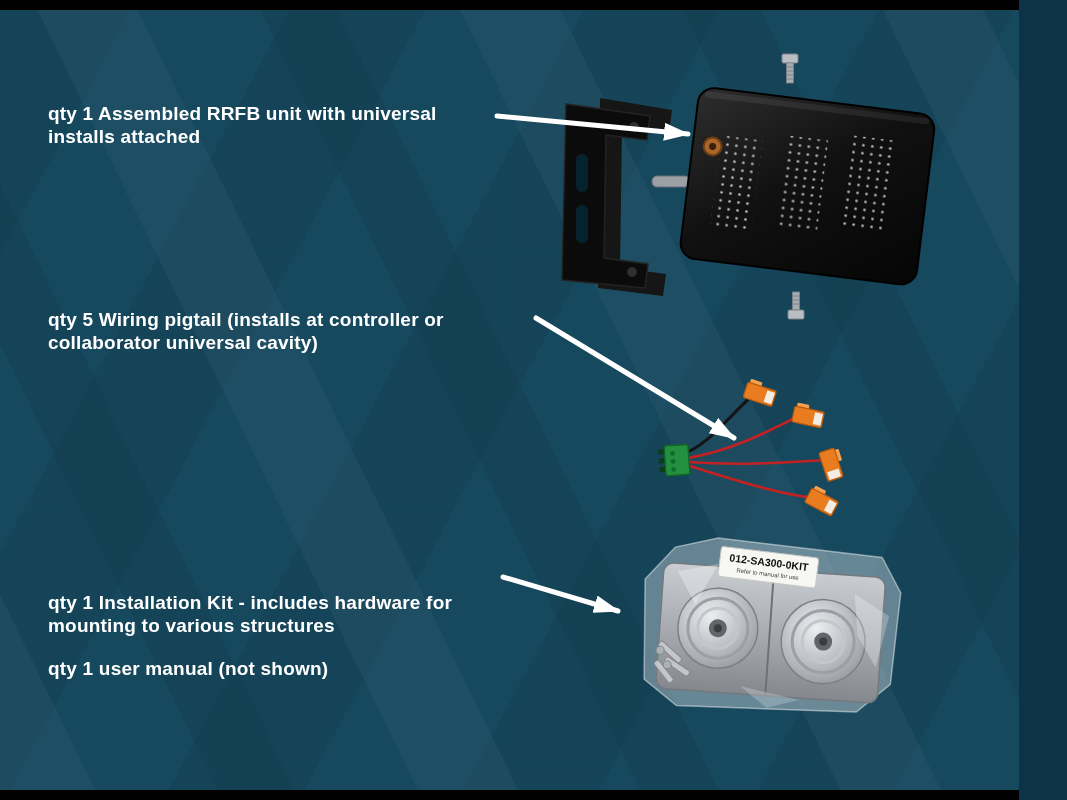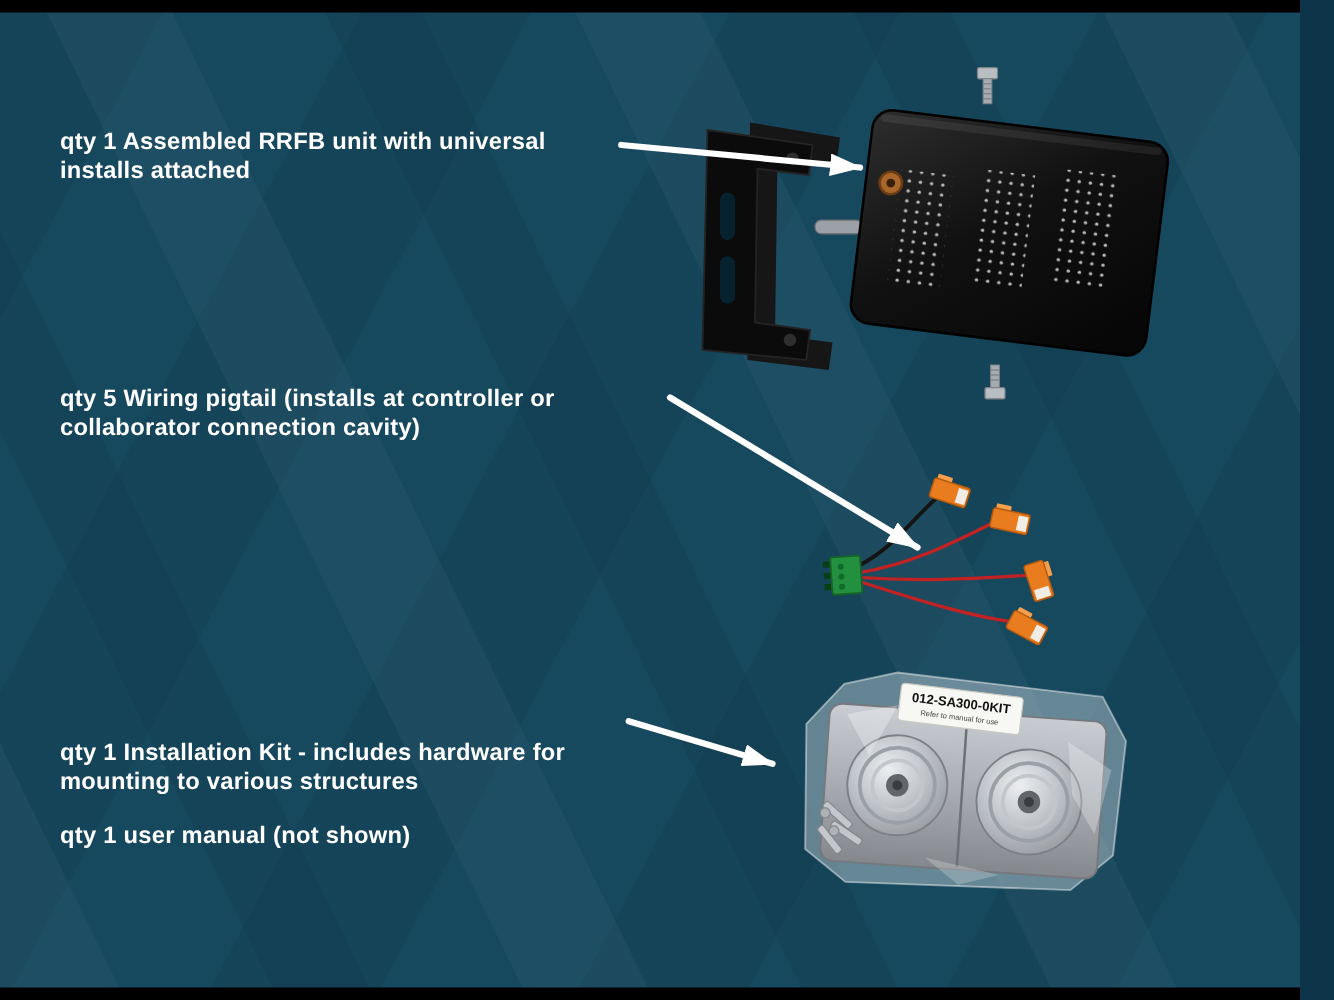--- a/index.html
+++ b/index.html
@@ -3,21 +3,20 @@
 <meta charset="utf-8">
 <style>
   html,body{margin:0;padding:0;background:#0c3347;}
   .stage{
     position:relative;width:1019px;height:800px;overflow:hidden;
     background-color:#16485e;
     background-image:
       repeating-linear-gradient(64deg, rgba(255,255,255,0.035) 0 90px, rgba(255,255,255,0) 90px 200px, rgba(0,0,0,0.06) 200px 270px, rgba(0,0,0,0) 270px 380px),
       repeating-linear-gradient(118deg, rgba(0,0,0,0.05) 0 120px, rgba(0,0,0,0) 120px 260px);
     font-family:"Liberation Sans", sans-serif;
-    padding-left:21px;
   }
   .bar{position:absolute;left:0;width:1067px;height:10px;background:#000;}
   .bar.top{top:0;}
   .bar.bottom{bottom:0;}
   .annotation{
     position:absolute;left:48px;color:#ffffff;
     font-size:19px;font-weight:bold;line-height:23px;letter-spacing:.2px;
     white-space:nowrap;
   }
   #ann-rrfb{top:102px;}
@@ -33,21 +32,21 @@
 <div class="stage">
   <div class="bar top"></div>
   <div class="bar bottom"></div>
 
   <div class="annotation" id="ann-rrfb">
     <div>qty 1 Assembled RRFB unit with universal</div>
     <div>installs attached</div>
   </div>
   <div class="annotation" id="ann-pigtail">
     <div>qty 5 Wiring pigtail (installs at controller or</div>
-    <div>collaborator connection cavity)</div>
+    <div>collaborator universal cavity)</div>
   </div>
   <div class="annotation" id="ann-kit">
     <div>qty 1 Installation Kit - includes hardware for</div>
     <div>mounting to various structures</div>
   </div>
   <div class="annotation" id="ann-manual">
     <div>qty 1 user manual (not shown)</div>
   </div>
 
   <svg class="overlay" width="1067" height="800" viewBox="0 0 1067 800">

